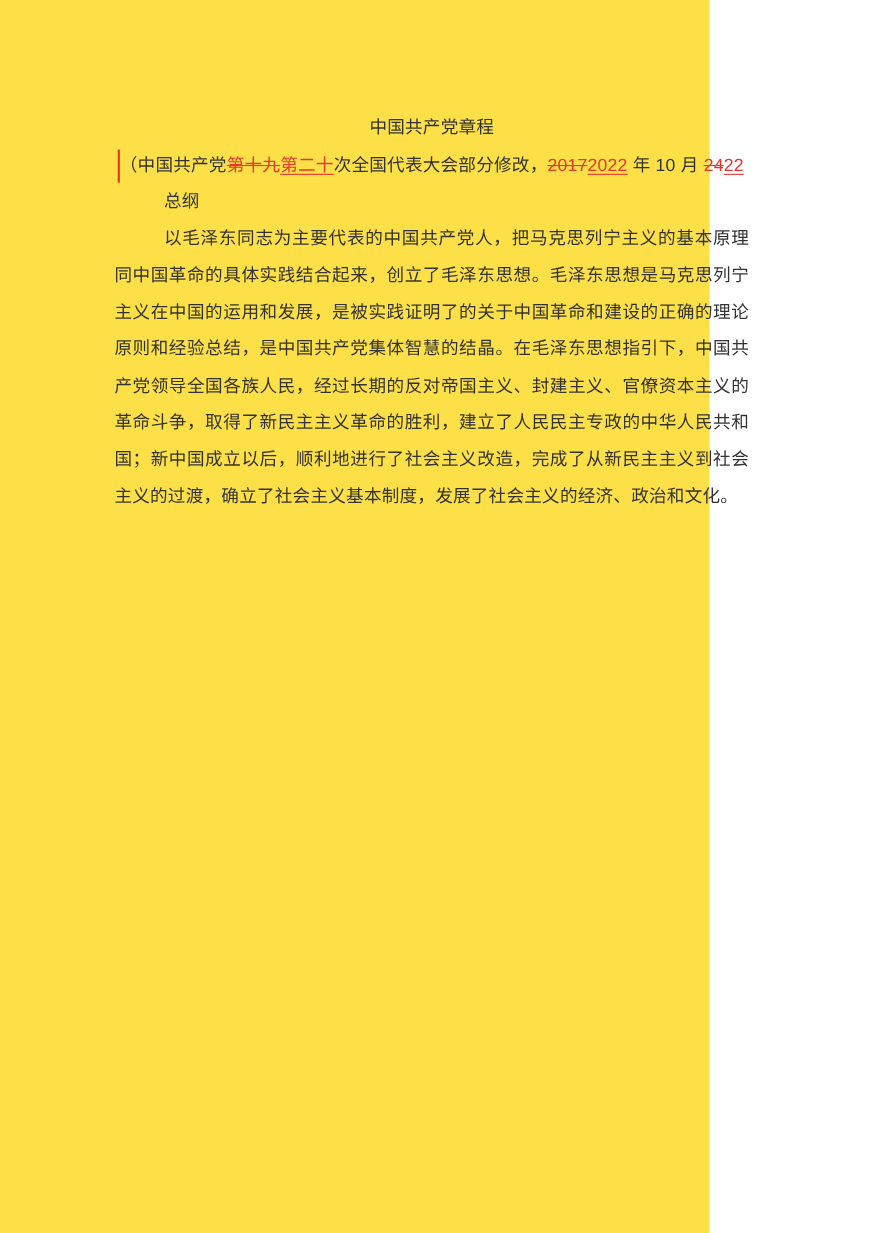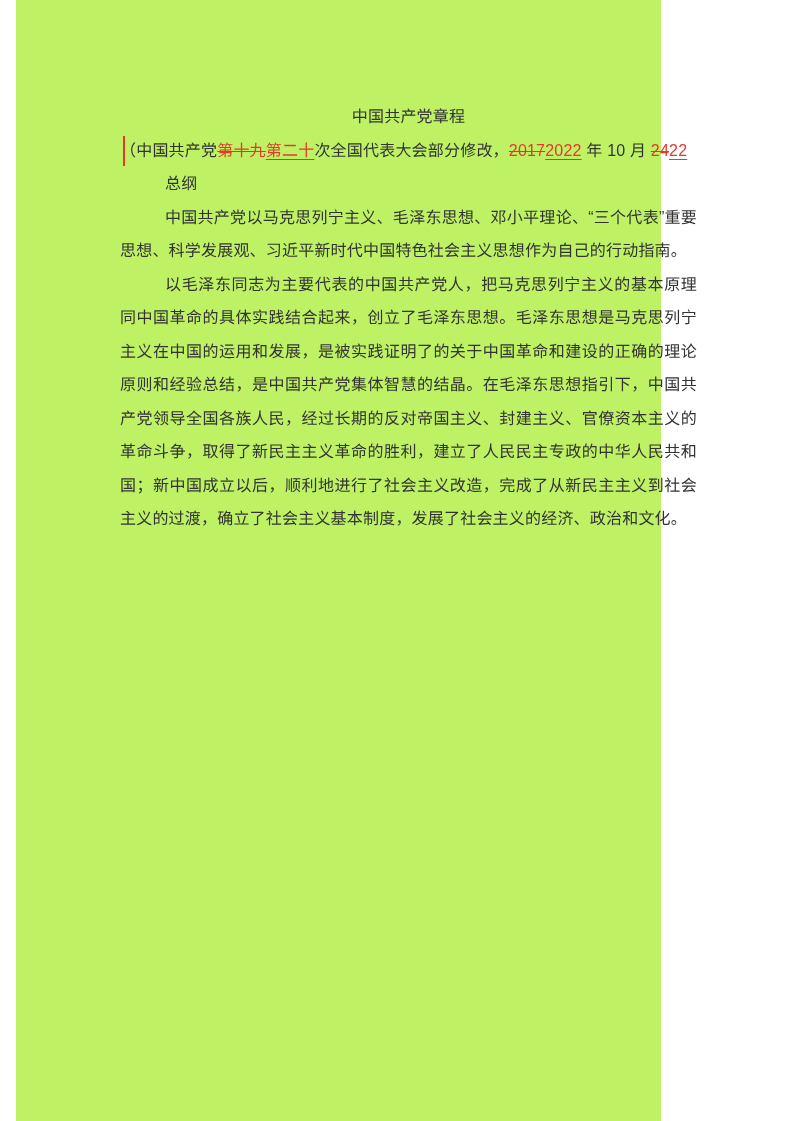--- a/index.html
+++ b/index.html
@@ -9,25 +9,25 @@
   body {
     width: 793px;
     height: 1121px;
     background: #ffffff;
     position: relative;
     overflow: hidden;
     font-family: "Liberation Sans", sans-serif;
   }
   .page {
     position: absolute;
-    left: 16px;
+    left: 0;
     top: 0;
     width: 645px;
     height: 1121px;
-    background: #bef264;
+    background: #fde047;
   }
   .doc {
     position: absolute;
     left: 104px;
     top: 100px;
     width: 577px;
     color: #333333;
     font-size: 16px;
     line-height: 33.5px;
     letter-spacing: 0.2px;
@@ -37,21 +37,21 @@
     margin: 0;
     padding: 0;
     text-indent: 45px;
   }
   p.doc-title {
     text-align: center;
     text-indent: 0;
   }
   p.revision-line-1,
   p.revision-line-2 {
-    text-align: left;
+    text-align: center;
     text-indent: 0;
   }
   .del {
     color: #e5392e;
     text-decoration: line-through;
   }
   .ins {
     color: #e5392e;
     text-decoration: underline;
     text-underline-offset: 3px;
@@ -75,20 +75,19 @@
   <div class="doc">
 
     <p class="doc-title">中国共产党章程</p>
 
     <p class="revision-line-1"><span>（中国共产党</span><span class="del">第十九</span><span class="ins">第二十</span><span>次全国代表大会部分修改，</span><span class="del">2017</span><span class="ins">2022</span><span> 年 10 月 </span><span class="del">24</span><span class="ins">22</span></p>
 
 
     <p>总纲</p>
 
 
-    <p>中国共产党以马克思列宁主义、毛泽东思想、邓小平理论、“三个代表”重要思想、科学发展观、习近平新时代中国特色社会主义思想作为自己的行动指南。</p>
 
 
     <p>以毛泽东同志为主要代表的中国共产党人，把马克思列宁主义的基本原理同中国革命的具体实践结合起来，创立了毛泽东思想。毛泽东思想是马克思列宁主义在中国的运用和发展，是被实践证明了的关于中国革命和建设的正确的理论原则和经验总结，是中国共产党集体智慧的结晶。在毛泽东思想指引下，中国共产党领导全国各族人民，经过长期的反对帝国主义、封建主义、官僚资本主义的革命斗争，取得了新民主主义革命的胜利，建立了人民民主专政的中华人民共和国；新中国成立以后，顺利地进行了社会主义改造，完成了从新民主主义到社会主义的过渡，确立了社会主义基本制度，发展了社会主义的经济、政治和文化。</p>
 
 
   </div>
 </div>
 
 </body></html>

